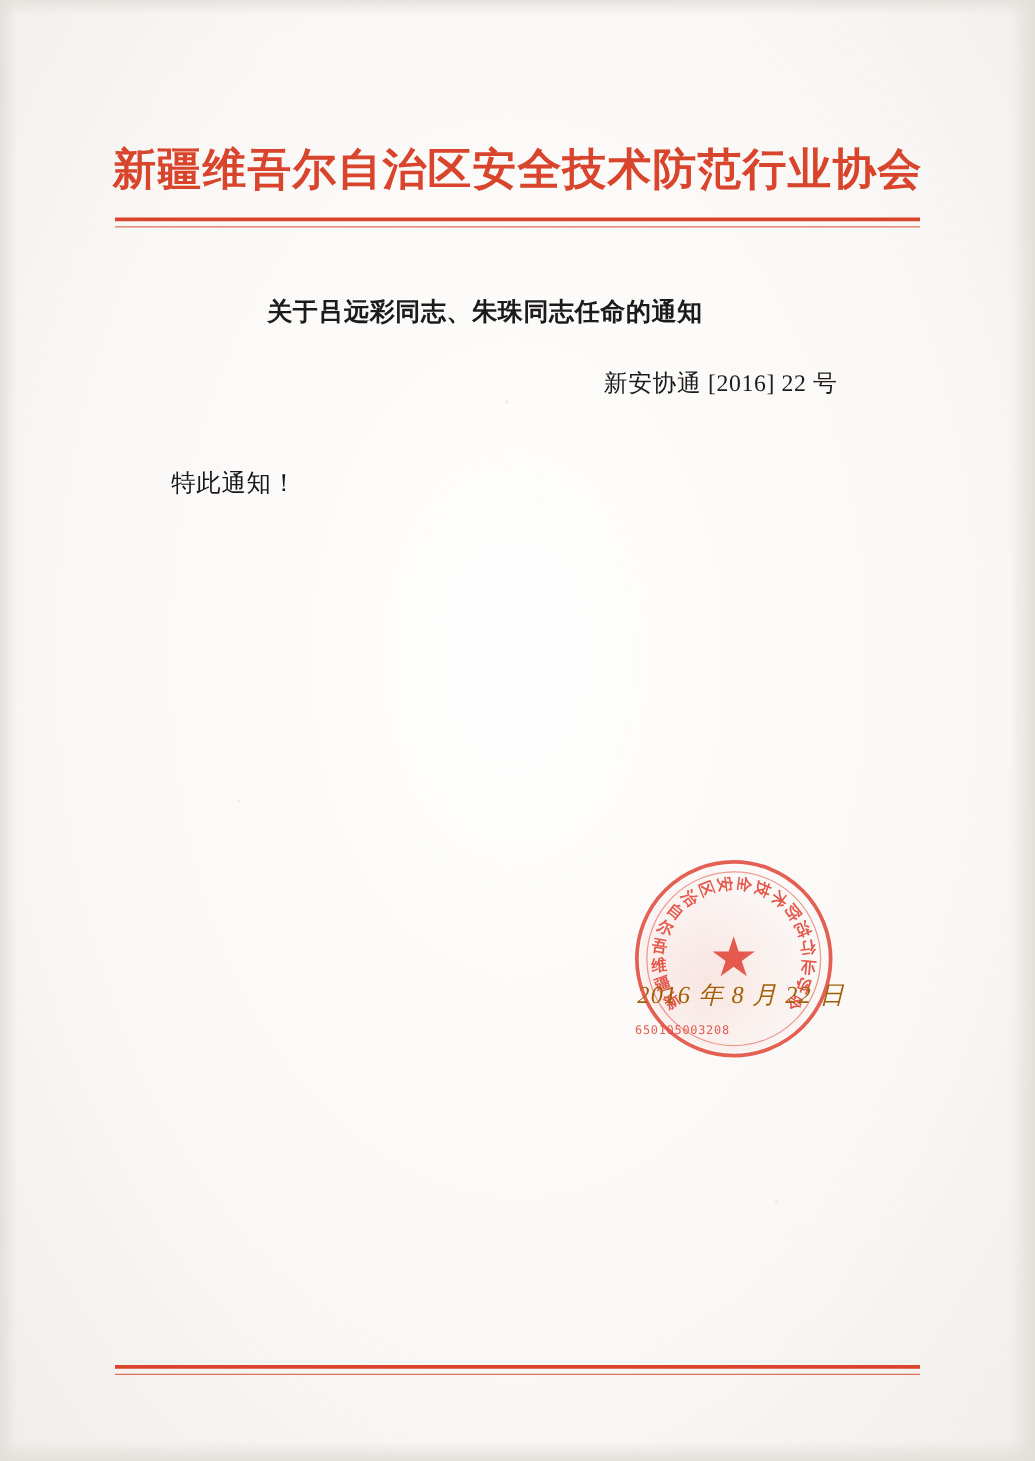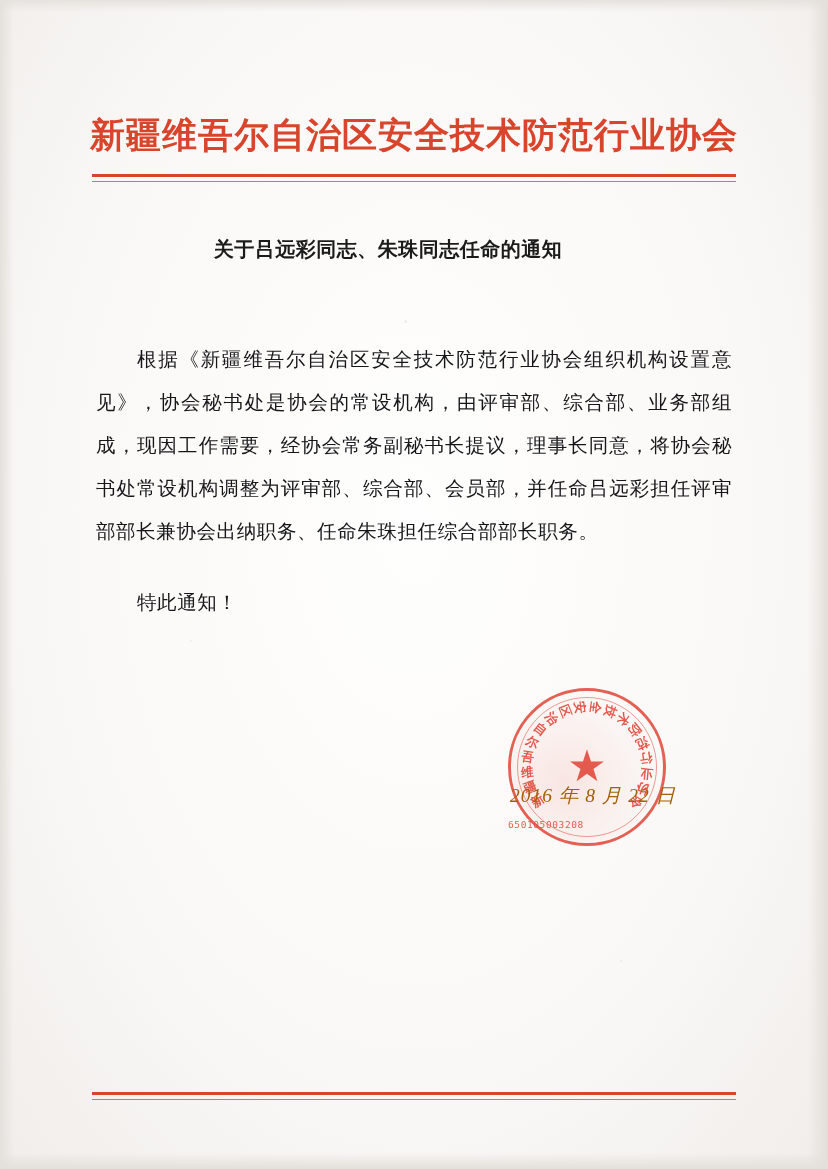--- a/index.html
+++ b/index.html
@@ -229,23 +229,23 @@
 
   <div class="letterhead">
     <div class="letterhead-title">新疆维吾尔自治区安全技术防范行业协会</div>
   </div>
 
   <div class="rule-top r1"></div>
   <div class="rule-top r2"></div>
 
   <div class="doc-title">关于吕远彩同志、朱珠同志任命的通知</div>
 
+  <div class="doc-number">新安协通 [2016] 22 号</div>
 
   <div class="body-text">
-    <p class="indent">根据《新疆维吾尔自治区安全技术防范行业协会组织机构设置意见》，协会秘书处是协会的常设机构，由评审部、综合部、业务部组成，现因工作需要，经协会常务副秘书长提议，理事长同意，将协会秘书处常设机构调整为评审部、综合部、会员部，并任命吕远彩担任评审部部长兼协会出纳职务、任命朱珠担任综合部部长职务。</p>
     <p class="notice">特此通知！</p>
   </div>
 
   <div class="seal">
     <div class="seal-smudge"></div>
     <div class="seal-ring"></div>
     <div class="seal-ring inner"></div>
     <div class="seal-arc-text" id="seal-arc">
         <span style="transform: rotate(-125deg) translate(0px, -60px) rotate(90deg) translate(-50%, -50%);">新</span>
         <span style="transform: rotate(-110.294deg) translate(0px, -60px) rotate(90deg) translate(-50%, -50%);">疆</span>

